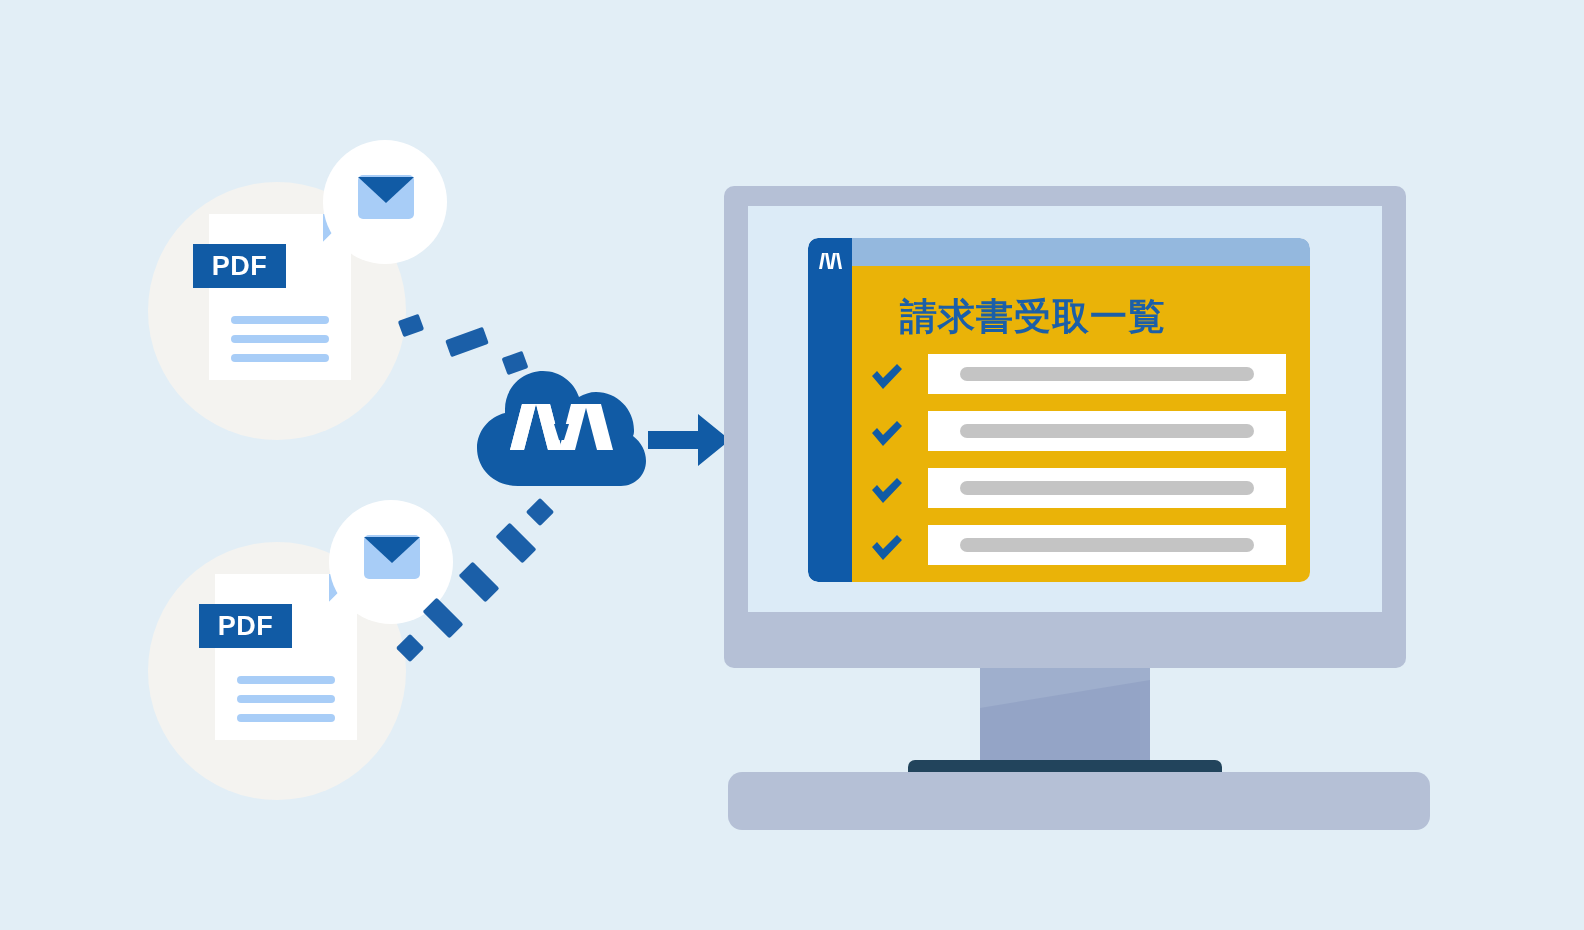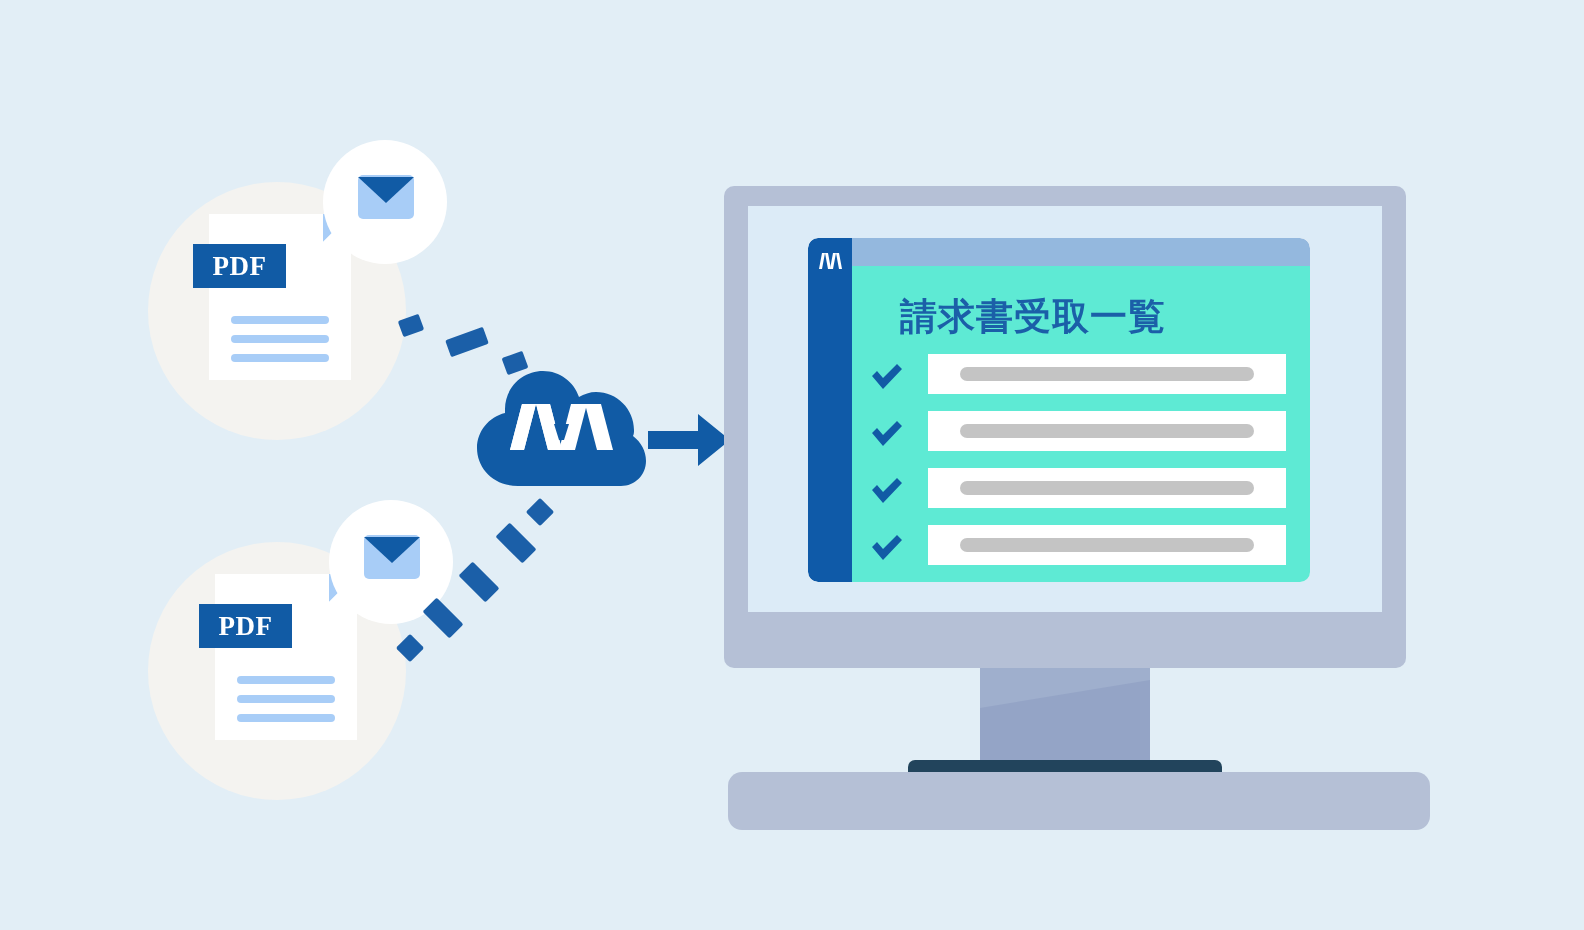--- a/index.html
+++ b/index.html
@@ -16,21 +16,20 @@
     position: relative;
     width: 1584px;
     height: 930px;
     background: #e2eef6;
     overflow: hidden;
   }
 
   
   .doc-group {
     position: absolute;
-    font-family: Liberation Serif, serif;
   }
   .halo {
     position: absolute;
     border-radius: 50%;
     background: #f4f3f0;
   }
   .pdf-sheet {
     position: absolute;
     background: #ffffff;
   }
@@ -134,21 +133,21 @@
     height: 28px;
     background: #94b8de;
     border-radius: 0 10px 0 0;
   }
   .app-body {
     position: absolute;
     left: 44px;
     right: 0;
     top: 28px;
     bottom: 0;
-    background: #5eead4;
+    background: #eab308;
   }
   .app-heading {
     position: absolute;
     left: 48px;
     top: 26px;
     font-size: 37px;
     font-weight: bold;
     color: #1b5fa8;
     letter-spacing: 1px;
     white-space: nowrap;

